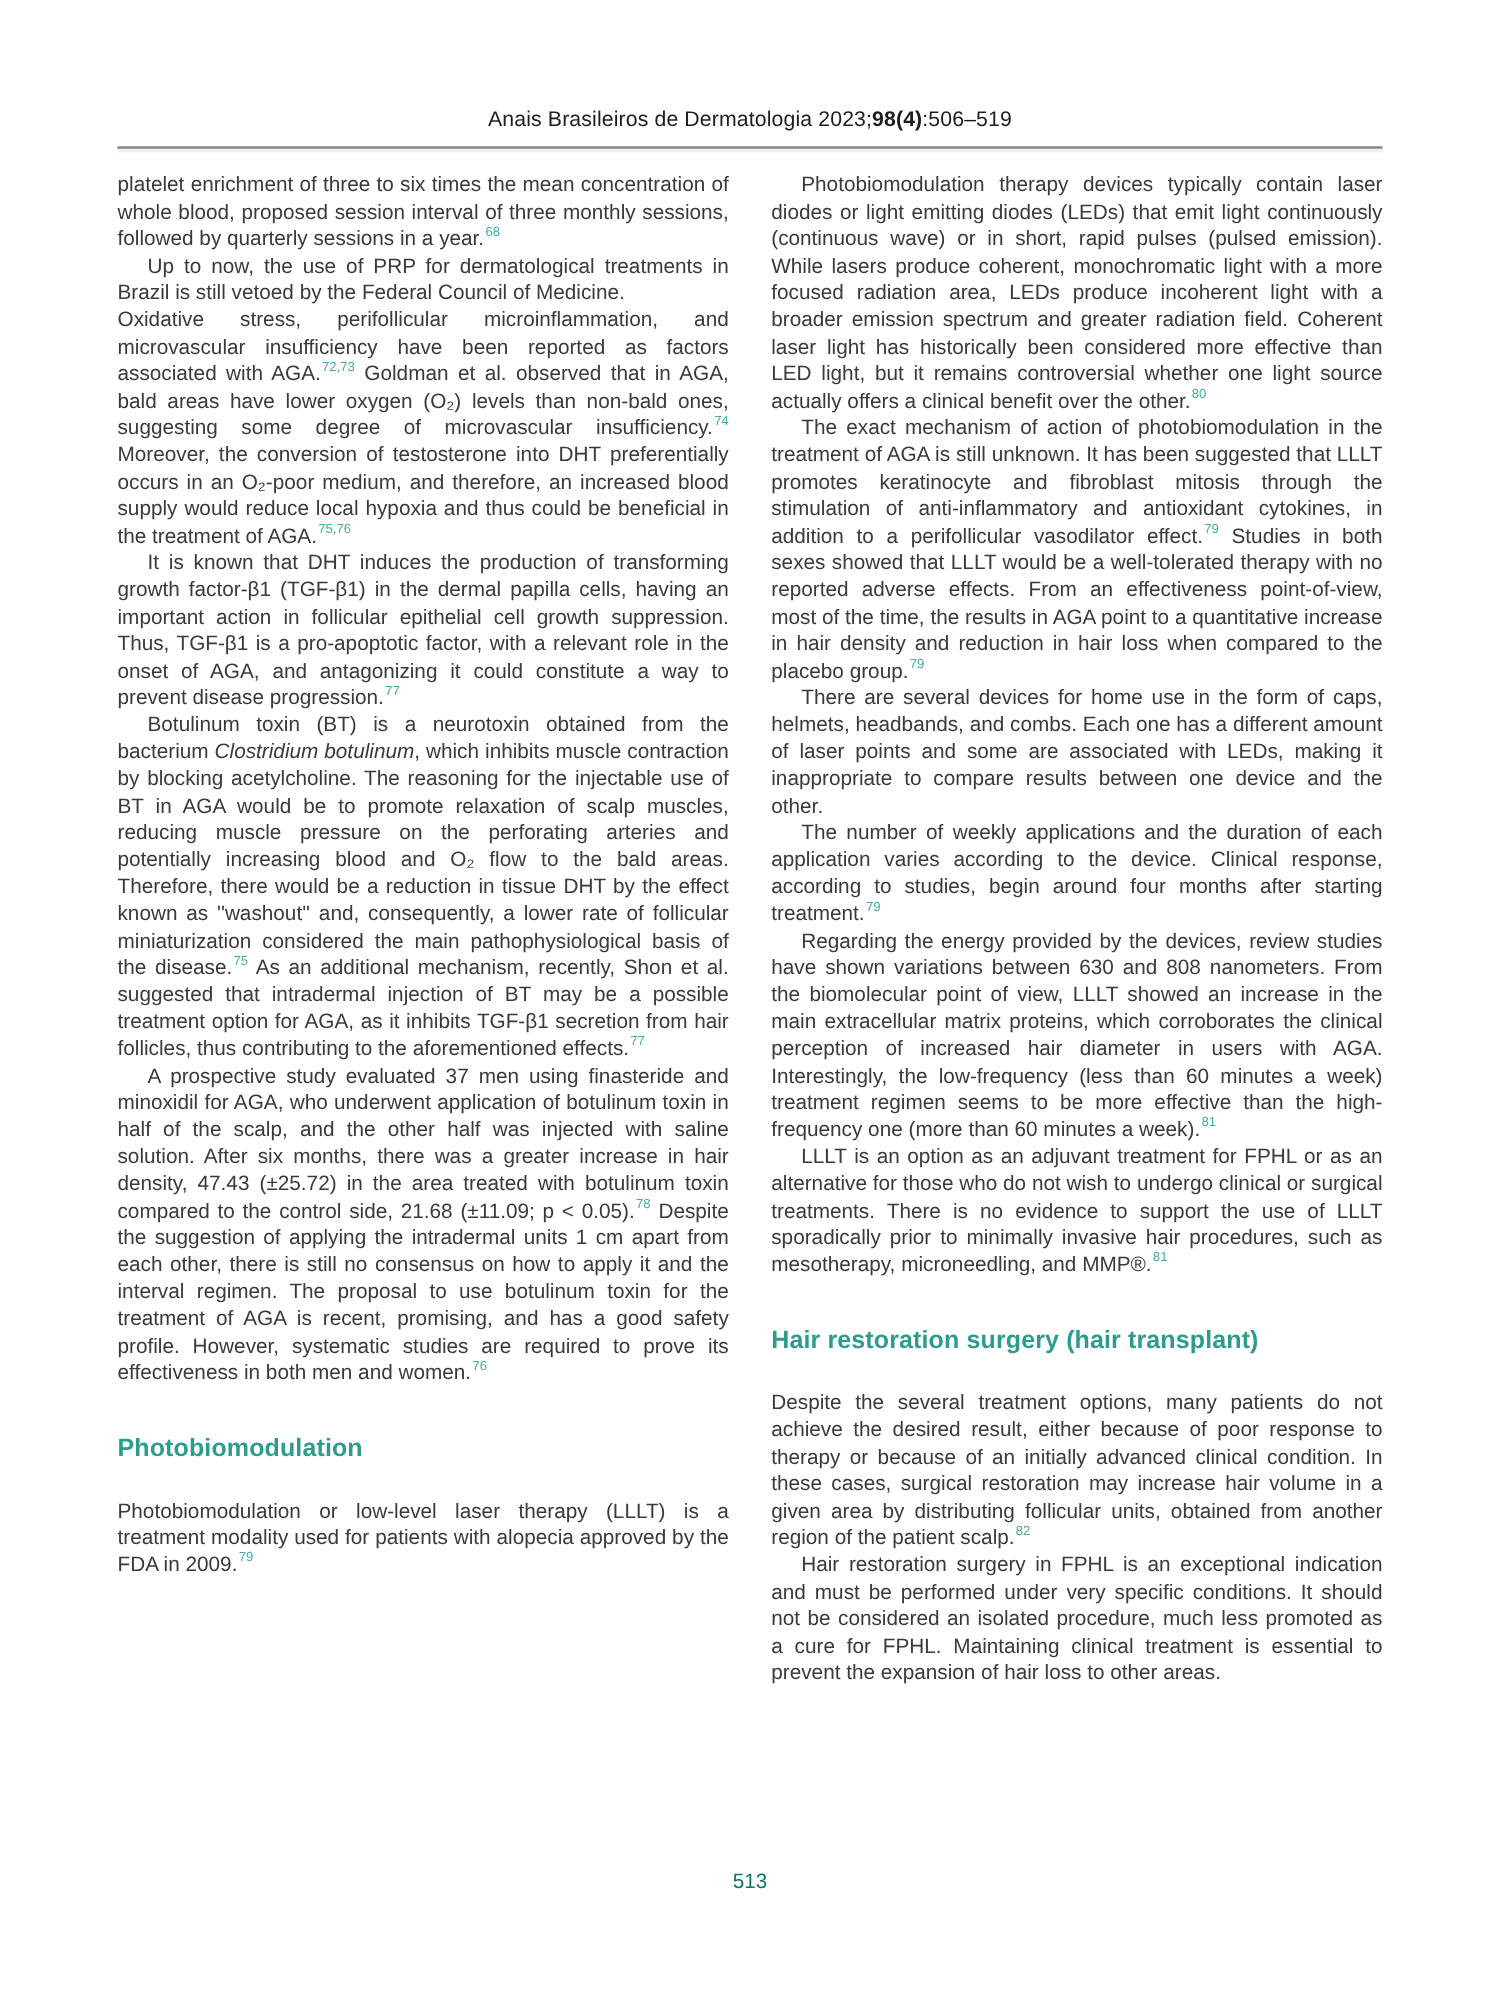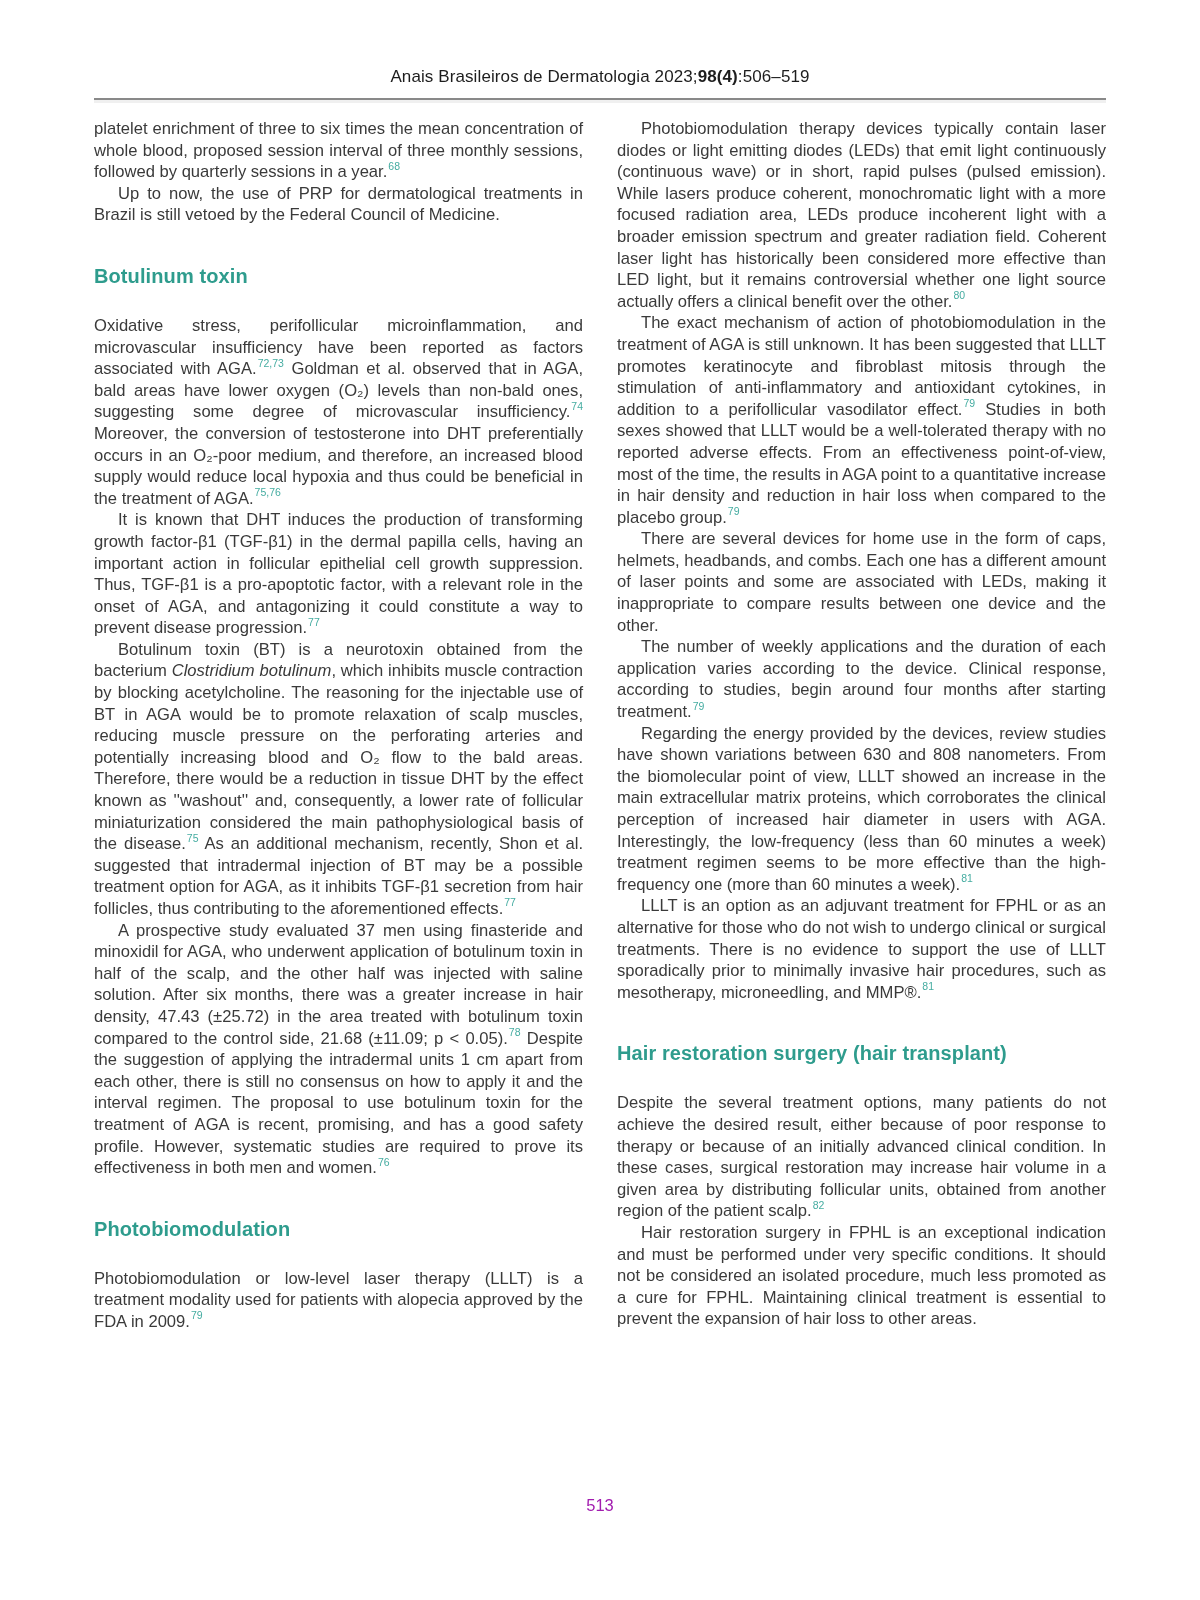--- a/index.html
+++ b/index.html
@@ -11,21 +11,21 @@
   body{
     width:1200px;height:1600px;
     background:#ffffff;
     position:relative;
     font-family:"Liberation Sans", sans-serif;
     color:var(--ink);
     overflow:hidden;
   }
   .page{position:absolute;inset:0;}
   .journal-header{
-    margin-top:67px;
+    margin-top:86px;
     text-align:center;
     font-size:17px;
     color:#1d1d1d;
     letter-spacing:0.1px;
   }
   .journal-header .bold{font-weight:700;}
   .header-rule{
     width:1012px;
     margin:11px auto 0 auto;
     height:3px;
@@ -63,39 +63,38 @@
     vertical-align:super;
     padding-left:1px;
   }
   em.sp{font-style:italic;}
   .page-footer{
     position:absolute;
     left:0;right:0;
     top:1496px;
     text-align:center;
     font-size:16.5px;
-    color:#a21caf;
+    color:#0f766e;
   }
 </style>
 </head>
 <body>
 
 <div class="page">
 
   <div class="journal-header">
     <span>Anais Brasileiros de Dermatologia 2023;</span><span class="bold">98(4)</span><span>:506–519</span>
   </div>
 
   <div class="header-rule"></div>
 
   <div class="columns">
     <div class="col">
         <p class="para"><span>platelet enrichment of three to six times the mean concentration of whole blood, proposed session interval of three monthly sessions, followed by quarterly sessions in a year.</span><sup class="ref">68</sup></p>
         <p class="para indent"><span>Up to now, the use of PRP for dermatological treatments in Brazil is still vetoed by the Federal Council of Medicine.</span></p>
-        <h2 class="section-heading">Botulinum toxin</h2>
         <p class="para"><span>Oxidative stress, perifollicular microinflammation, and microvascular insufficiency have been reported as factors associated with AGA.</span><sup class="ref">72,73</sup><span> Goldman et al. observed that in AGA, bald areas have lower oxygen (O₂) levels than non-bald ones, suggesting some degree of microvascular insufficiency.</span><sup class="ref">74</sup><span> Moreover, the conversion of testosterone into DHT preferentially occurs in an O₂-poor medium, and therefore, an increased blood supply would reduce local hypoxia and thus could be beneficial in the treatment of AGA.</span><sup class="ref">75,76</sup></p>
         <p class="para indent"><span>It is known that DHT induces the production of transforming growth factor-β1 (TGF-β1) in the dermal papilla cells, having an important action in follicular epithelial cell growth suppression. Thus, TGF-β1 is a pro-apoptotic factor, with a relevant role in the onset of AGA, and antagonizing it could constitute a way to prevent disease progression.</span><sup class="ref">77</sup></p>
         <p class="para indent"><span>Botulinum toxin (BT) is a neurotoxin obtained from the bacterium </span><em class="sp">Clostridium botulinum</em><span>, which inhibits muscle contraction by blocking acetylcholine. The reasoning for the injectable use of BT in AGA would be to promote relaxation of scalp muscles, reducing muscle pressure on the perforating arteries and potentially increasing blood and O₂ flow to the bald areas. Therefore, there would be a reduction in tissue DHT by the effect known as ''washout'' and, consequently, a lower rate of follicular miniaturization considered the main pathophysiological basis of the disease.</span><sup class="ref">75</sup><span> As an additional mechanism, recently, Shon et al. suggested that intradermal injection of BT may be a possible treatment option for AGA, as it inhibits TGF-β1 secretion from hair follicles, thus contributing to the aforementioned effects.</span><sup class="ref">77</sup></p>
         <p class="para indent"><span>A prospective study evaluated 37 men using finasteride and minoxidil for AGA, who underwent application of botulinum toxin in half of the scalp, and the other half was injected with saline solution. After six months, there was a greater increase in hair density, 47.43 (±25.72) in the area treated with botulinum toxin compared to the control side, 21.68 (±11.09; p &lt; 0.05).</span><sup class="ref">78</sup><span> Despite the suggestion of applying the intradermal units 1 cm apart from each other, there is still no consensus on how to apply it and the interval regimen. The proposal to use botulinum toxin for the treatment of AGA is recent, promising, and has a good safety profile. However, systematic studies are required to prove its effectiveness in both men and women.</span><sup class="ref">76</sup></p>
         <h2 class="section-heading">Photobiomodulation</h2>
         <p class="para"><span>Photobiomodulation or low-level laser therapy (LLLT) is a treatment modality used for patients with alopecia approved by the FDA in 2009.</span><sup class="ref">79</sup></p>
       </div>
     <div class="col">
         <p class="para indent"><span>Photobiomodulation therapy devices typically contain laser diodes or light emitting diodes (LEDs) that emit light continuously (continuous wave) or in short, rapid pulses (pulsed emission). While lasers produce coherent, monochromatic light with a more focused radiation area, LEDs produce incoherent light with a broader emission spectrum and greater radiation field. Coherent laser light has historically been considered more effective than LED light, but it remains controversial whether one light source actually offers a clinical benefit over the other.</span><sup class="ref">80</sup></p>
         <p class="para indent"><span>The exact mechanism of action of photobiomodulation in the treatment of AGA is still unknown. It has been suggested that LLLT promotes keratinocyte and fibroblast mitosis through the stimulation of anti-inflammatory and antioxidant cytokines, in addition to a perifollicular vasodilator effect.</span><sup class="ref">79</sup><span> Studies in both sexes showed that LLLT would be a well-tolerated therapy with no reported adverse effects. From an effectiveness point-of-view, most of the time, the results in AGA point to a quantitative increase in hair density and reduction in hair loss when compared to the placebo group.</span><sup class="ref">79</sup></p>

